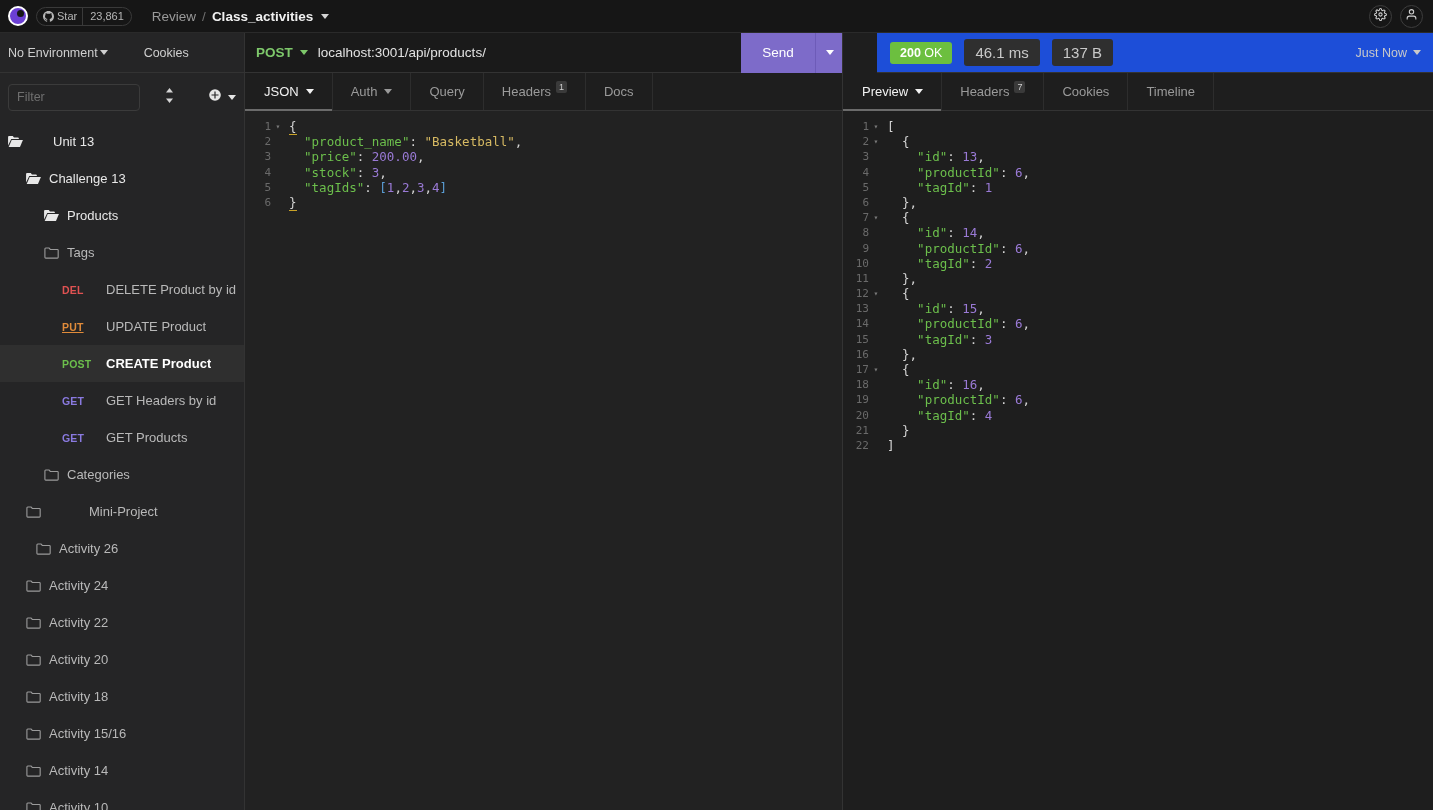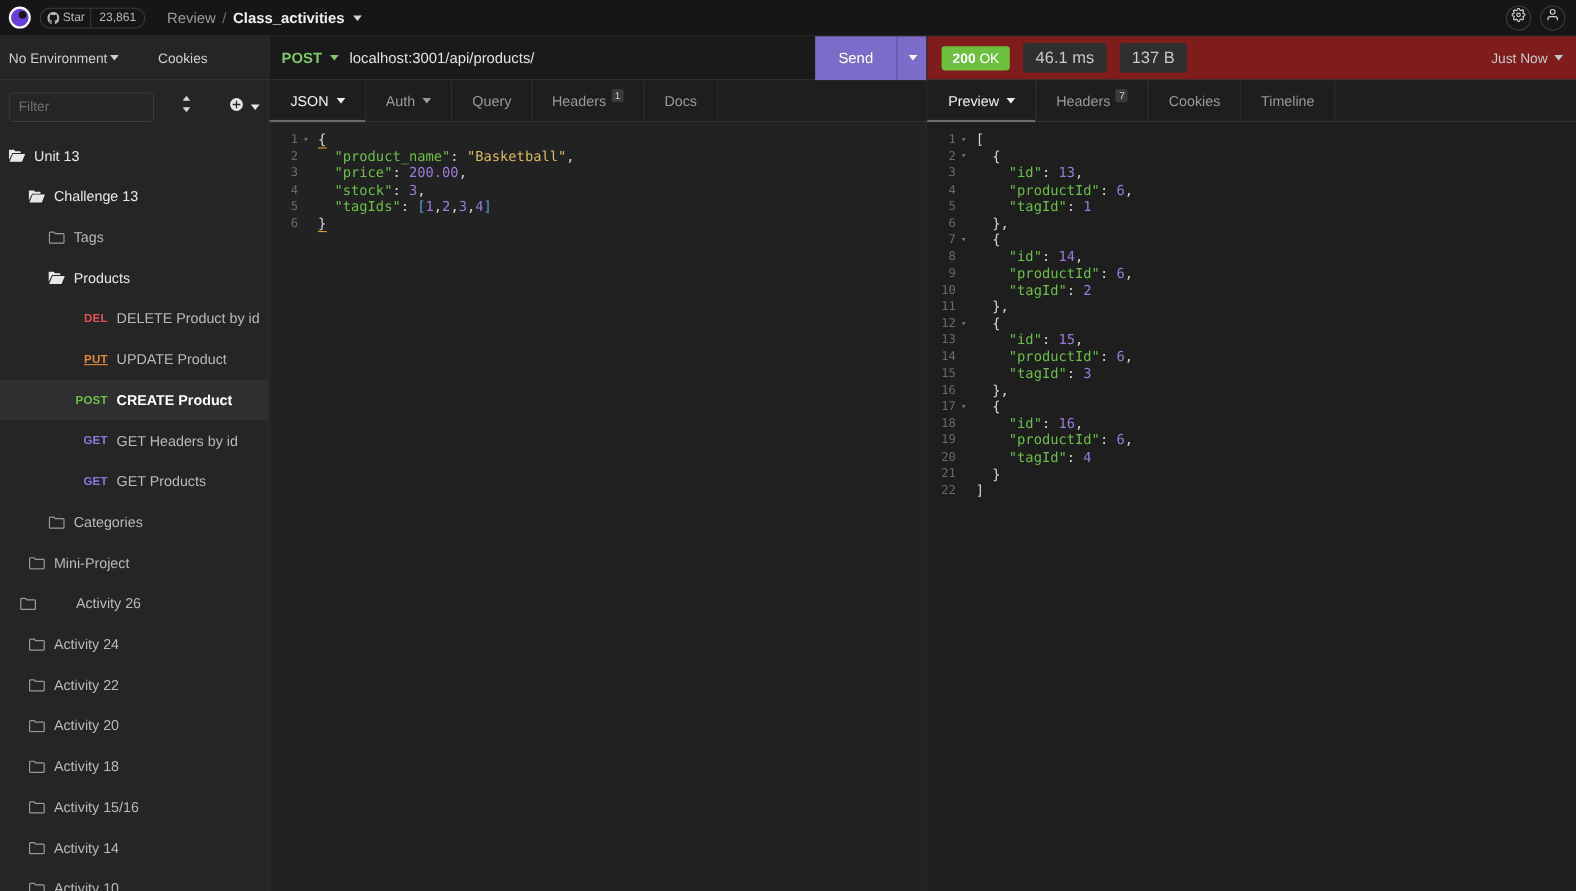--- a/index.html
+++ b/index.html
@@ -92,21 +92,21 @@
   .tree-row {
     height: 37px; display: flex; align-items: center;
     font-size: 13px; color: #b9b9b9; white-space: nowrap;
   }
   .tree-row.selected { background: #2f2f2f; color: #ffffff; }
   .tree-row.folder-open { color: #e8e8e8; }
   .tree-row .fname { overflow: hidden; text-overflow: ellipsis; }
   .tree-row.selected .fname { color: #ffffff; font-weight: bold; }
   .ficon { flex: 0 0 auto; margin-right: 8px; display: flex; align-items: center; }
   .method {
-    flex: 0 0 auto; width: 36px; text-align: right; margin-right: 8px;
+    flex: 0 0 auto; width: 36px; text-align: left; margin-right: 8px;
     font-size: 10.5px; font-weight: bold; letter-spacing: 0.2px;
   }
 
   
   .panes { flex: 1; display: flex; min-width: 0; }
   .pane-req { width: 598px; flex: 0 0 598px; display: flex; flex-direction: column; border-right: 1px solid #333; min-height:0; }
   .pane-res { flex: 1; display: flex; flex-direction: column; min-height: 0; background: #1e1e1e; }
 
   .url-bar {
     height: 40px; flex: 0 0 40px; display: flex; align-items: center;
@@ -124,21 +124,22 @@
   }
   .send-caret {
     width: 27px; height: 40px; background: #7d6bc9; color: #fff;
     display: flex; align-items: center; justify-content: center;
     border-left: 1px solid #6d5bb8; flex: 0 0 27px;
   }
 
   .status-bar {
     height: 40px; flex: 0 0 40px; display: flex; align-items: center;
     padding: 0 12px 0 13px; gap: 12px; border-bottom: 1px solid #333;
-    background: #7f1d1d;
+    background: #1d4ed8;
+    margin-left: 34px;
   }
   .pill-ok {
     background: #6cbf3f; color: #ffffff; font-size: 12.5px;
     padding: 4px 10px; border-radius: 3px;
   }
   .pill-ok b { font-weight: bold; }
   .pill {
     background: #2f2f2f; color: #c9c9c9; font-size: 15px;
     padding: 5px 11px; border-radius: 3px;
   }
@@ -256,55 +257,55 @@
             <svg width="14" height="14" viewBox="0 0 24 24" fill="#e5e5e5">
                 <circle cx="12" cy="12" r="10"></circle>
                 <path d="M11 6h2v12h-2z M6 11h12v2H6z" fill="#252526"></path>
               </svg>
           </span>
           <span class="caret"></span>
         </div>
       </div>
 
       <div class="tree" id="tree">
-          <div class="tree-row folder-open" style="padding-left: 8px;">
+          <div class="tree-row folder-open" style="padding-left: 8px; gap: 22px;">
             <span class="ficon">
               <svg width="15" height="13" viewBox="0 0 16 14" fill="#e8e8e8">
                 <path d="M0 2.2c0-.6.4-1 1-1h4.1l1.2 1.4h4.3c.6 0 1 .4 1 1v.8H3.4L0 11.4z"></path>
                 <path d="M3.9 5.3h12.1L12.8 13H.7z"></path>
               </svg>
             </span>
             <span class="fname">Unit 13</span>
           </div>
           <div class="tree-row folder-open" style="padding-left: 26px;">
             <span class="ficon">
               <svg width="15" height="13" viewBox="0 0 16 14" fill="#e8e8e8">
                 <path d="M0 2.2c0-.6.4-1 1-1h4.1l1.2 1.4h4.3c.6 0 1 .4 1 1v.8H3.4L0 11.4z"></path>
                 <path d="M3.9 5.3h12.1L12.8 13H.7z"></path>
               </svg>
             </span>
             <span class="fname">Challenge 13</span>
           </div>
-          <div class="tree-row" style="padding-left: 44px;">
-            <span class="ficon">
-              <svg width="15" height="13" viewBox="0 0 16 14" fill="none" stroke="#9a9a9a" stroke-width="1.2">
-                <path d="M.9 3.1c0-.5.4-.9.9-.9h3.6l1.3 1.5h7.6c.5 0 .9.4.9.9v7.5c0 .5-.4.9-.9.9H1.8c-.5 0-.9-.4-.9-.9z"></path>
-              </svg>
-            </span>
-            <span class="fname">Tags</span>
-          </div>
           <div class="tree-row folder-open" style="padding-left: 44px;">
             <span class="ficon">
               <svg width="15" height="13" viewBox="0 0 16 14" fill="#e8e8e8">
                 <path d="M0 2.2c0-.6.4-1 1-1h4.1l1.2 1.4h4.3c.6 0 1 .4 1 1v.8H3.4L0 11.4z"></path>
                 <path d="M3.9 5.3h12.1L12.8 13H.7z"></path>
               </svg>
             </span>
             <span class="fname">Products</span>
           </div>
+          <div class="tree-row" style="padding-left: 44px;">
+            <span class="ficon">
+              <svg width="15" height="13" viewBox="0 0 16 14" fill="none" stroke="#9a9a9a" stroke-width="1.2">
+                <path d="M.9 3.1c0-.5.4-.9.9-.9h3.6l1.3 1.5h7.6c.5 0 .9.4.9.9v7.5c0 .5-.4.9-.9.9H1.8c-.5 0-.9-.4-.9-.9z"></path>
+              </svg>
+            </span>
+            <span class="fname">Tags</span>
+          </div>
           <div class="tree-row" style="padding-left: 62px;">
             <span class="method" style="color: rgb(224, 82, 82);">DEL</span>
             <span class="fname">DELETE Product by id</span>
           </div>
           <div class="tree-row" style="padding-left: 62px;">
             <span class="method" style="color: rgb(224, 139, 58); text-decoration: underline;">PUT</span>
             <span class="fname">UPDATE Product</span>
           </div>
           <div class="tree-row selected" style="padding-left: 62px;">
             <span class="method" style="color: rgb(108, 191, 76);">POST</span>
@@ -319,29 +320,29 @@
             <span class="fname">GET Products</span>
           </div>
           <div class="tree-row" style="padding-left: 44px;">
             <span class="ficon">
               <svg width="15" height="13" viewBox="0 0 16 14" fill="none" stroke="#9a9a9a" stroke-width="1.2">
                 <path d="M.9 3.1c0-.5.4-.9.9-.9h3.6l1.3 1.5h7.6c.5 0 .9.4.9.9v7.5c0 .5-.4.9-.9.9H1.8c-.5 0-.9-.4-.9-.9z"></path>
               </svg>
             </span>
             <span class="fname">Categories</span>
           </div>
-          <div class="tree-row" style="padding-left: 26px;">
+          <div class="tree-row" style="padding-left: 26px; gap: 40px;">
             <span class="ficon">
               <svg width="15" height="13" viewBox="0 0 16 14" fill="none" stroke="#9a9a9a" stroke-width="1.2">
                 <path d="M.9 3.1c0-.5.4-.9.9-.9h3.6l1.3 1.5h7.6c.5 0 .9.4.9.9v7.5c0 .5-.4.9-.9.9H1.8c-.5 0-.9-.4-.9-.9z"></path>
               </svg>
             </span>
             <span class="fname">Mini-Project</span>
           </div>
-          <div class="tree-row" style="padding-left: 18px; gap: 28px;">
+          <div class="tree-row" style="padding-left: 36px;">
             <span class="ficon">
               <svg width="15" height="13" viewBox="0 0 16 14" fill="none" stroke="#9a9a9a" stroke-width="1.2">
                 <path d="M.9 3.1c0-.5.4-.9.9-.9h3.6l1.3 1.5h7.6c.5 0 .9.4.9.9v7.5c0 .5-.4.9-.9.9H1.8c-.5 0-.9-.4-.9-.9z"></path>
               </svg>
             </span>
             <span class="fname">Activity 26</span>
           </div>
           <div class="tree-row" style="padding-left: 26px;">
             <span class="ficon">
               <svg width="15" height="13" viewBox="0 0 16 14" fill="none" stroke="#9a9a9a" stroke-width="1.2">

